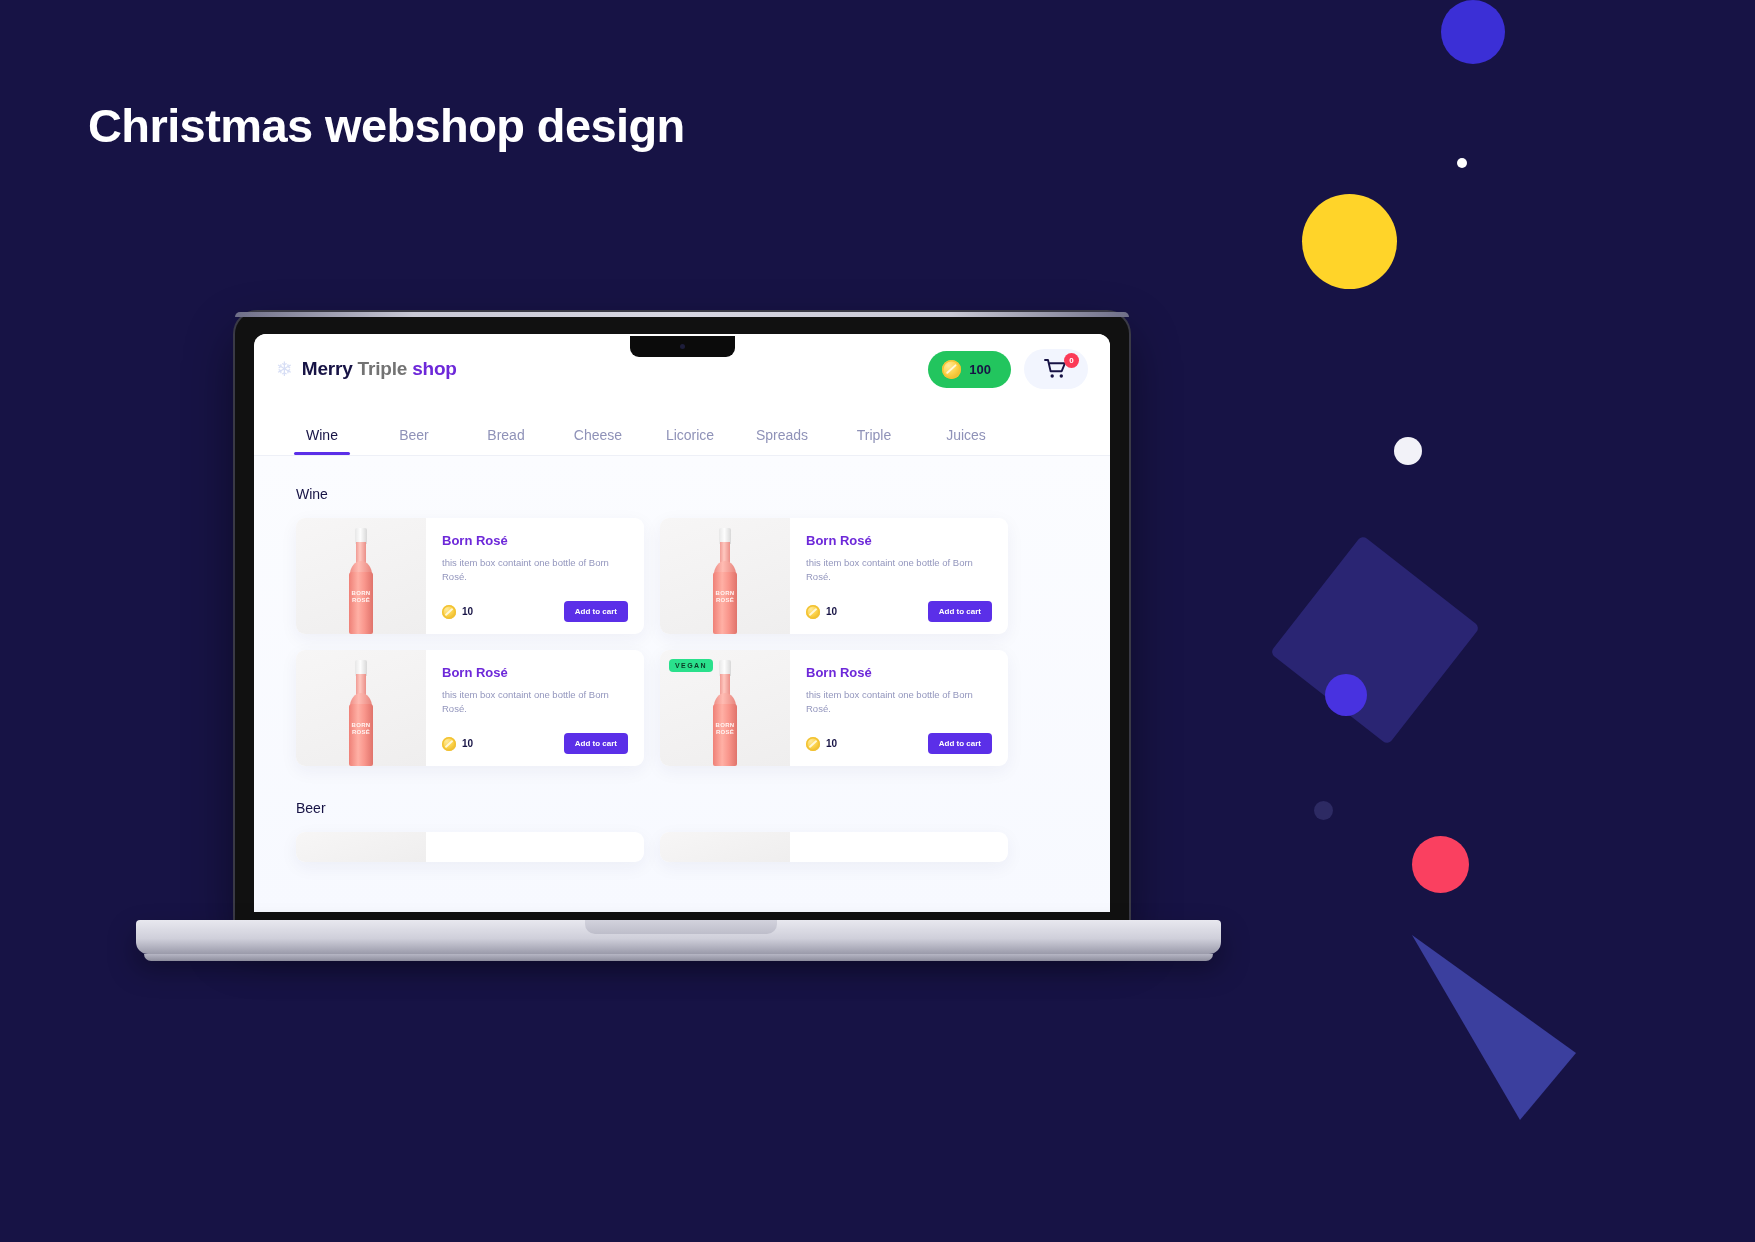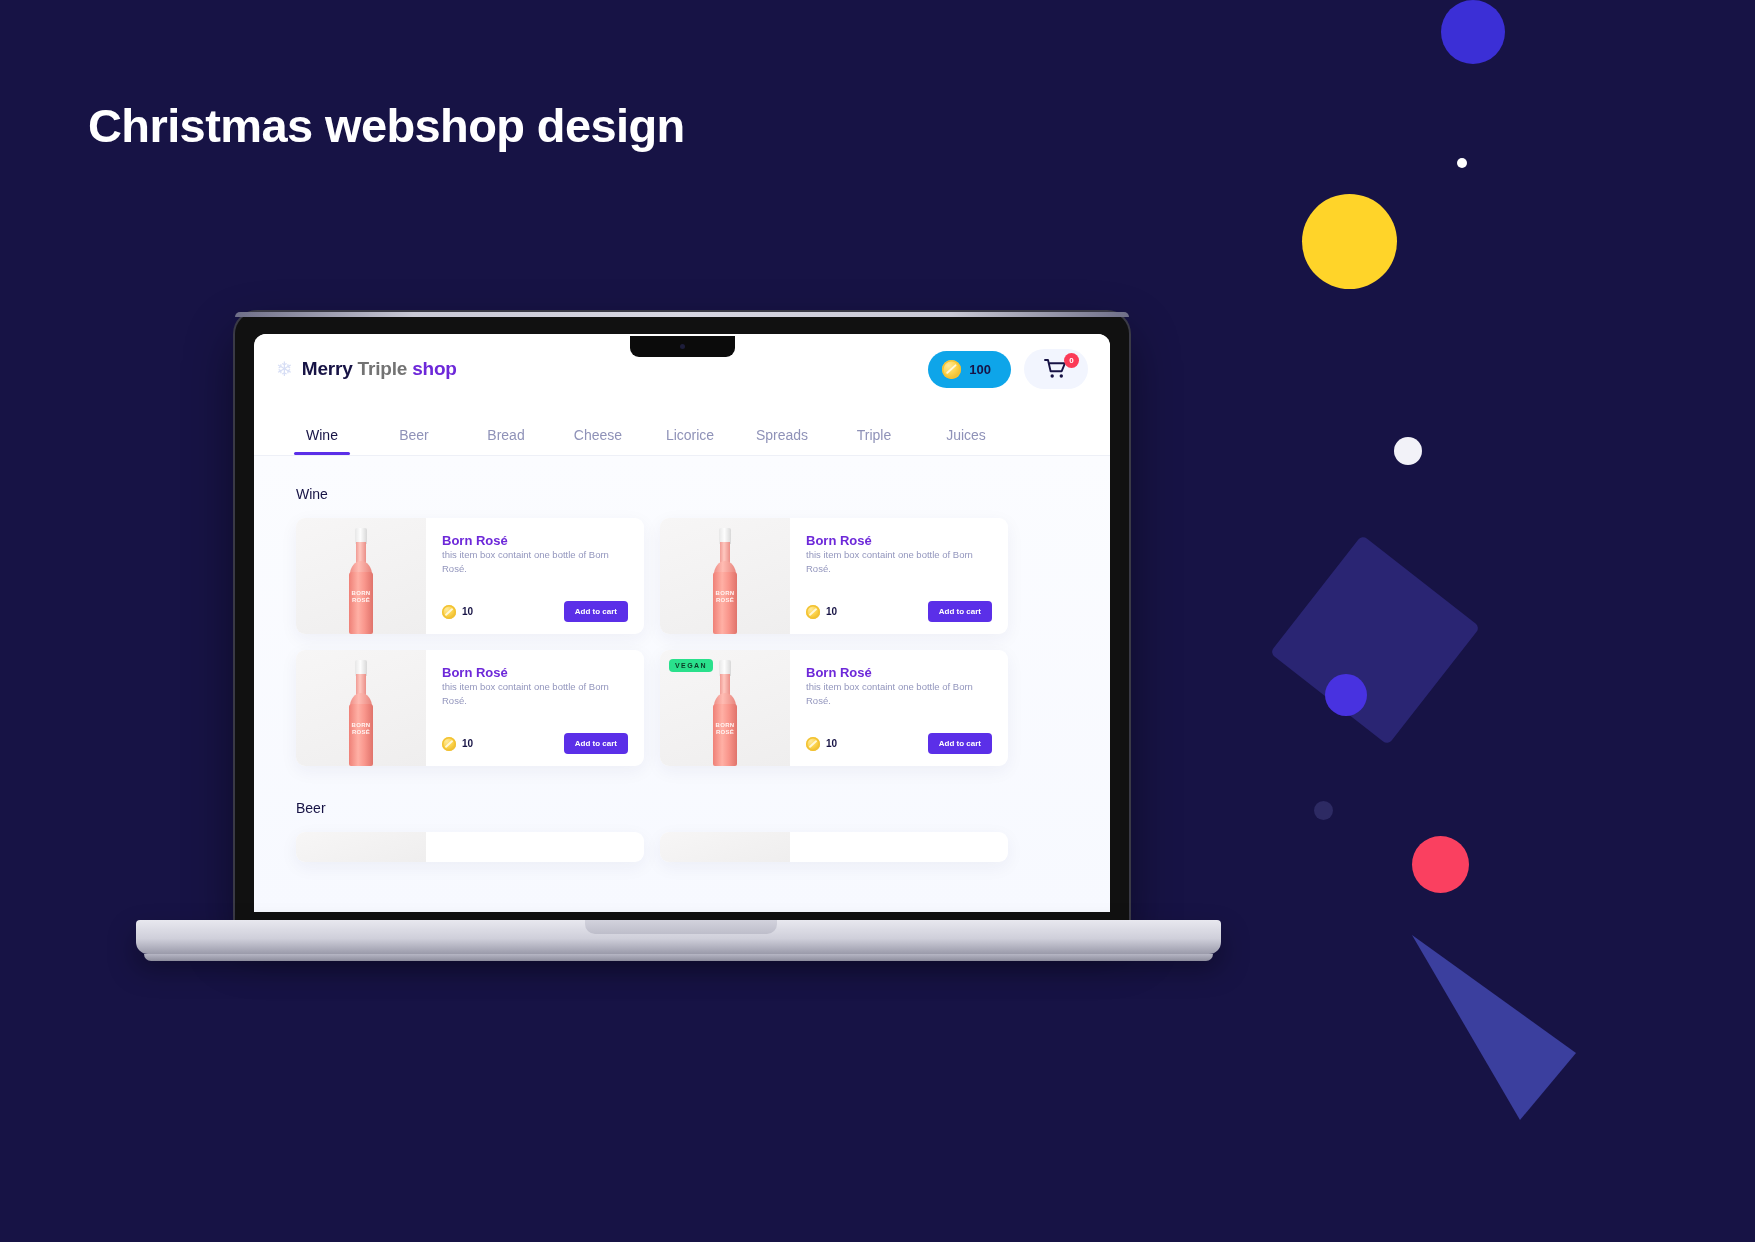--- a/index.html
+++ b/index.html
@@ -93,21 +93,21 @@
   #shop-logo { display:flex; align-items:center; gap:9px; }
   #snowflake-icon { color:#d7def5; font-size:20px; line-height:1; }
   .logo-text { font-size:19px; font-weight:700; letter-spacing:-.2px; }
   #logo-merry { color:#171345; }
   #logo-triple { color:#737373; }
   #logo-shop  { color:#6d28d9; }
 
   #header-actions { display:flex; align-items:center; gap:13px; }
   #coin-badge {
     display:flex; align-items:center; gap:8px;
-    background:#0ea5e9; border-radius:22px; padding:9px 20px 9px 14px;
+    background:#22c55e; border-radius:22px; padding:9px 20px 9px 14px;
   }
   #coin-badge-value { font-size:13px; font-weight:700; color:#171345; }
   #cart-button {
     position:relative; background:#f2f5fe; border-radius:22px;
     width:64px; height:40px; display:flex; align-items:center; justify-content:center;
     border:none; cursor:pointer;
   }
   #cart-count {
     position:absolute; right:9px; top:4px; min-width:15px; height:15px;
     background:#fb3a57; color:#fff; border-radius:50%;
@@ -186,21 +186,21 @@
     border-radius:3px 3px 2px 2px;
   }
   .bottle-label {
     position:absolute; left:5px; top:58px; width:24px; height:22px;
     display:flex; flex-direction:column; align-items:center; justify-content:center;
     color:#fff5f3; font-size:6px; font-weight:700; line-height:7px; letter-spacing:.3px;
   }
 
   .product-info { flex:1; padding:15px 16px 12px 16px; display:flex; flex-direction:column; }
   .product-name { font-size:13px; font-weight:700; color:#6d28d9; }
-  .product-desc { font-size:9.5px; color:#9396bd; line-height:14px; margin-top:0; max-width:192px; }
+  .product-desc { font-size:9.5px; color:#9396bd; line-height:14px; margin-top:8px; max-width:192px; }
   .product-footer { margin-top:auto; display:flex; align-items:center; justify-content:space-between; }
   .product-price { display:flex; align-items:center; gap:6px; font-size:10px; font-weight:700; color:#171345; }
   .add-to-cart {
     background:#5b2fe8; color:#ffffff; border:none; border-radius:4px;
     font-size:8px; font-weight:700; padding:6px 11px; cursor:pointer;
     font-family:inherit;
   }
   .card-partial { height:30px; overflow:hidden; }
 </style>
 </head>

